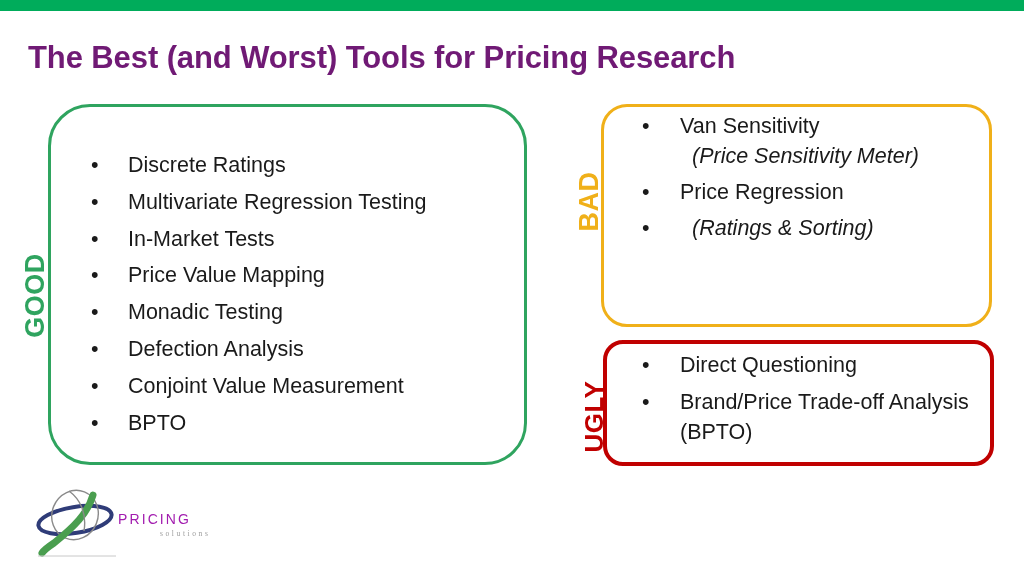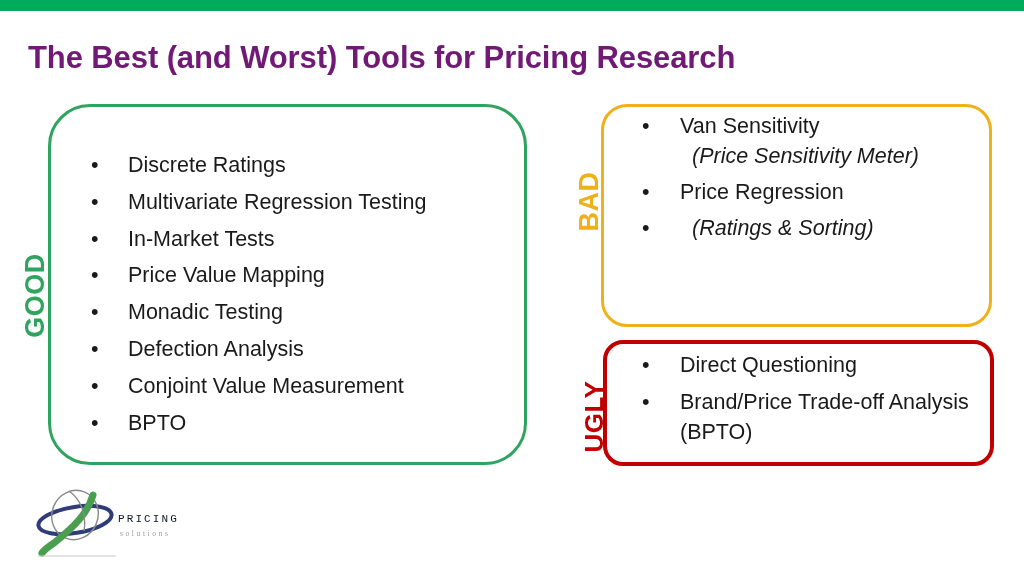--- a/index.html
+++ b/index.html
@@ -199,33 +199,34 @@
     width: 86px;
     height: 72px;
   }
   .logo-text {
     position: absolute;
     left: 86px;
     top: 23px;
     width: 100px;
   }
   .logo-word {
-    font-family: Liberation Mono, monospace;
-    font-size: 11px;
+    font-family: Liberation Sans, sans-serif;
+    font-size: 14px;
     letter-spacing: 2.1px;
-    color: #0f172a;
+    color: #a21caf;
     line-height: 18px;
   }
   .logo-sub {
     font-family: "Liberation Serif", serif;
     font-size: 7.5px;
     letter-spacing: 2.6px;
     color: #9A9A9A;
     line-height: 11px;
     padding-left: 2px;
+    margin-left: 40px;
   }
 </style>
 </head>
 <body>
 
 <div id="slide">
 
   <div class="top-bar"></div>
 
   <div class="slide-title">The Best (and Worst) Tools for Pricing Research</div>

